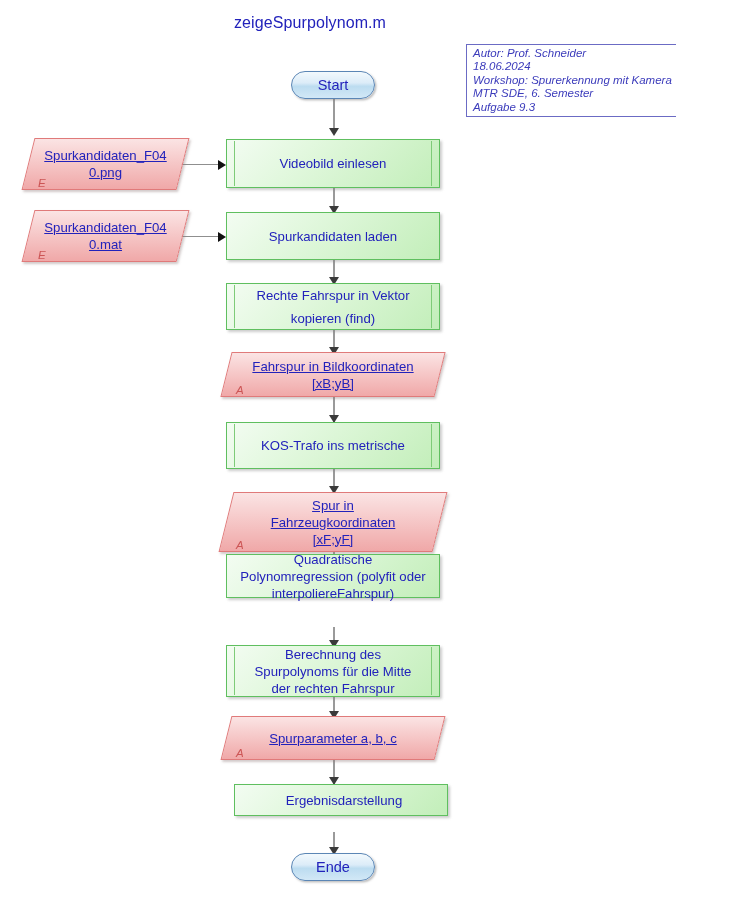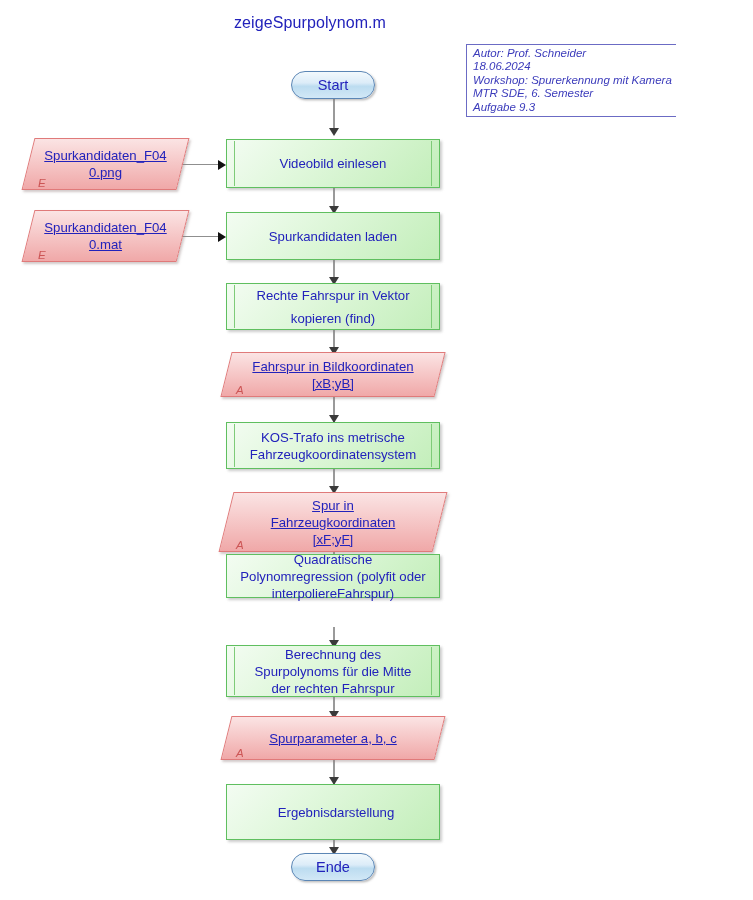--- a/index.html
+++ b/index.html
@@ -247,21 +247,20 @@
   <div class="skew"></div>
   <div class="dtext">
     <span>Fahrspur in Bildkoordinaten</span>
     <span>[xB;yB]</span>
   </div>
   <div class="marker">A</div>
 </div>
 
 <div class="process bars" style="left:226px; top:422px; height:47px; flex-direction:column;">
   <span>KOS-Trafo ins metrische</span>
-  <span>Fahrzeugkoordinatensystem</span>
 </div>
 
 <div class="data-node" style="left:226px; top:492px; width:214px; height:60px;">
   <div class="skew"></div>
   <div class="dtext">
     <span>Spur in</span>
     <span>Fahrzeugkoordinaten</span>
     <span>[xF;yF]</span>
   </div>
   <div class="marker">A</div>
@@ -280,19 +279,19 @@
 </div>
 
 <div class="data-node" style="left:226px; top:716px; width:214px; height:44px;">
   <div class="skew"></div>
   <div class="dtext">
     <span>Spurparameter a, b, c</span>
   </div>
   <div class="marker">A</div>
 </div>
 
-<div class="process" style="left:226px; top:784px; height:56px;padding-left:16px;">
+<div class="process" style="left:234px; top:784px; height:32px;padding-left:16px;">
   <span>Ergebnisdarstellung</span>
 </div>
 
 <div class="node terminator" style="left:291px; top:853px;">
   <span>Ende</span>
 </div>
 
 </body></html>

